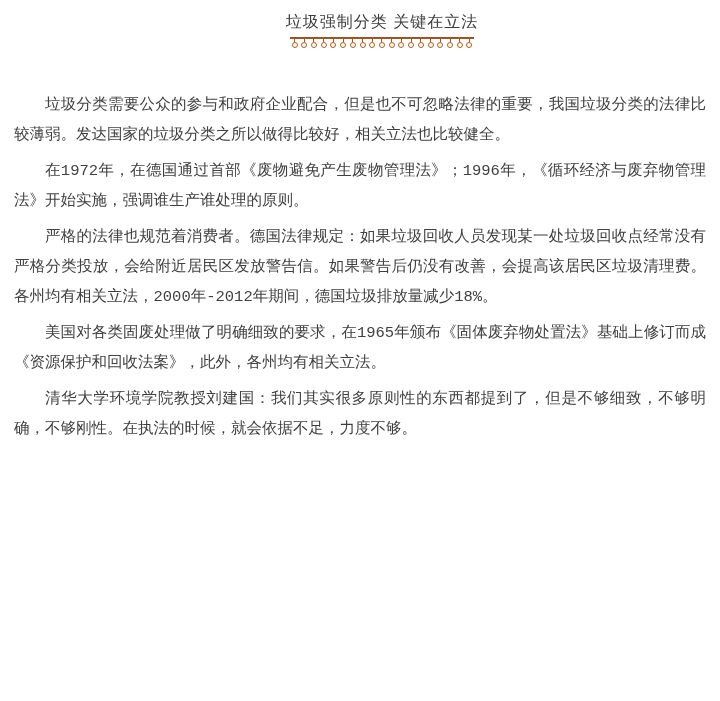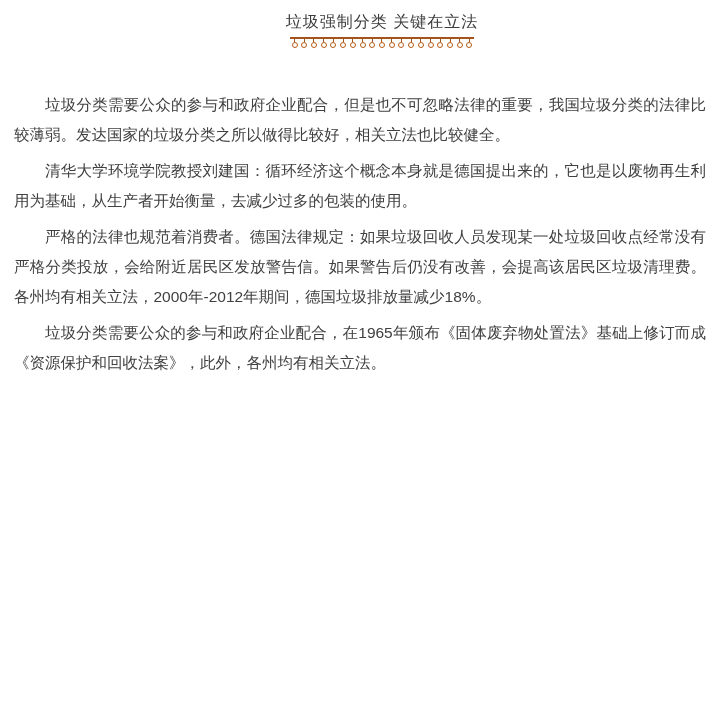--- a/index.html
+++ b/index.html
@@ -40,21 +40,21 @@
     flex-direction:column;
     align-items:center;
   }
   .ornament .stem{width:1px;height:3px;background:var(--accent);}
   .ornament .ball{
     width:4px;height:4px;
     border:1.5px solid var(--accent-bright);
     border-radius:50%;
     background:var(--bg);
   }
-  .article{padding:42px 14px 16px;}
+  .article{padding:42px 14px 16px;font-family:Liberation Mono, monospace;}
   .article p{
     margin:0 0 6px 0;
     font-size:15.5px;
     line-height:30px;
     color:var(--body-color);
     text-indent:2em;
     text-align:justify;
   }
 </style>
 </head>
@@ -137,17 +137,18 @@
           <span class="ball"></span>
         </span>
         <span class="ornament">
           <span class="stem"></span>
           <span class="ball"></span>
         </span>
       </div>
   </div>
   <div class="article">
       <p>垃圾分类需要公众的参与和政府企业配合，但是也不可忽略法律的重要，我国垃圾分类的法律比较薄弱。发达国家的垃圾分类之所以做得比较好，相关立法也比较健全。</p>
-      <p>清华大学环境学院教授刘建国：循环经济这个概念本身就是德国提出来的，它也是以废物再生利用为基础，从生产者开始衡量，去减少过多的包装的使用。</p>
+      <p>在1972年，在德国通过首部《废物避免产生废物管理法》；1996年，《循环经济与废弃物管理法》开始实施，强调谁生产谁处理的原则。</p>
       <p>严格的法律也规范着消费者。德国法律规定：如果垃圾回收人员发现某一处垃圾回收点经常没有严格分类投放，会给附近居民区发放警告信。如果警告后仍没有改善，会提高该居民区垃圾清理费。各州均有相关立法，2000年-2012年期间，德国垃圾排放量减少18%。</p>
-      <p>垃圾分类需要公众的参与和政府企业配合，在1965年颁布《固体废弃物处置法》基础上修订而成《资源保护和回收法案》，此外，各州均有相关立法。</p>
+      <p>美国对各类固废处理做了明确细致的要求，在1965年颁布《固体废弃物处置法》基础上修订而成《资源保护和回收法案》，此外，各州均有相关立法。</p>
+      <p>清华大学环境学院教授刘建国：我们其实很多原则性的东西都提到了，但是不够细致，不够明确，不够刚性。在执法的时候，就会依据不足，力度不够。</p>
     </div>
 </div>
 
 </body></html>

